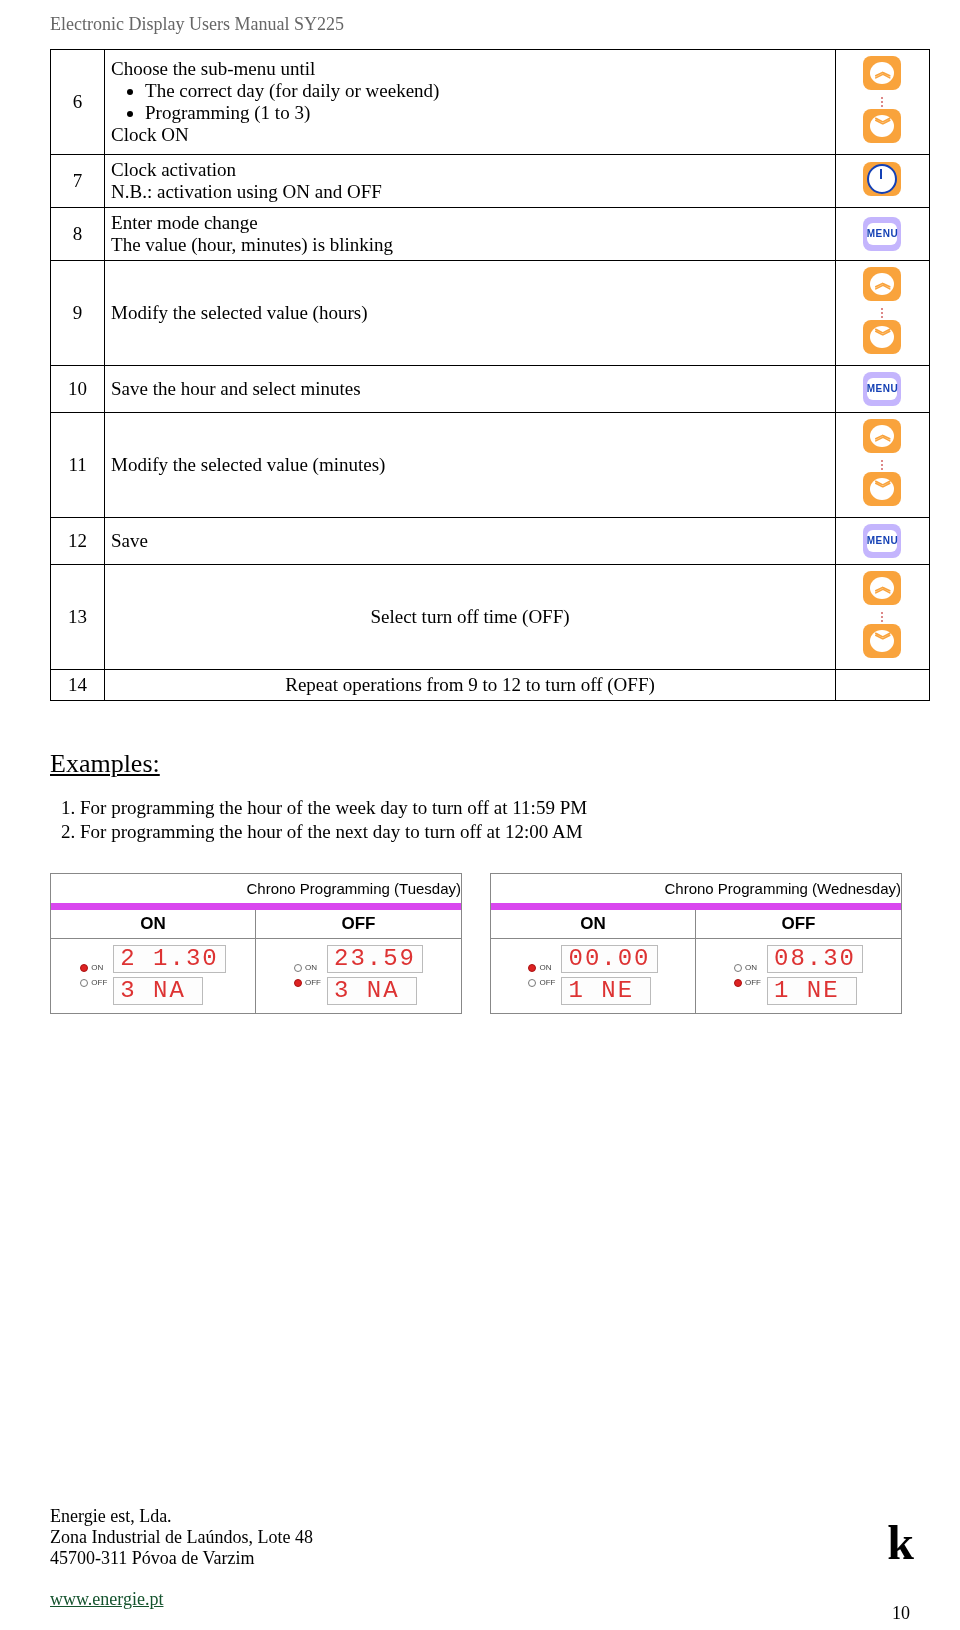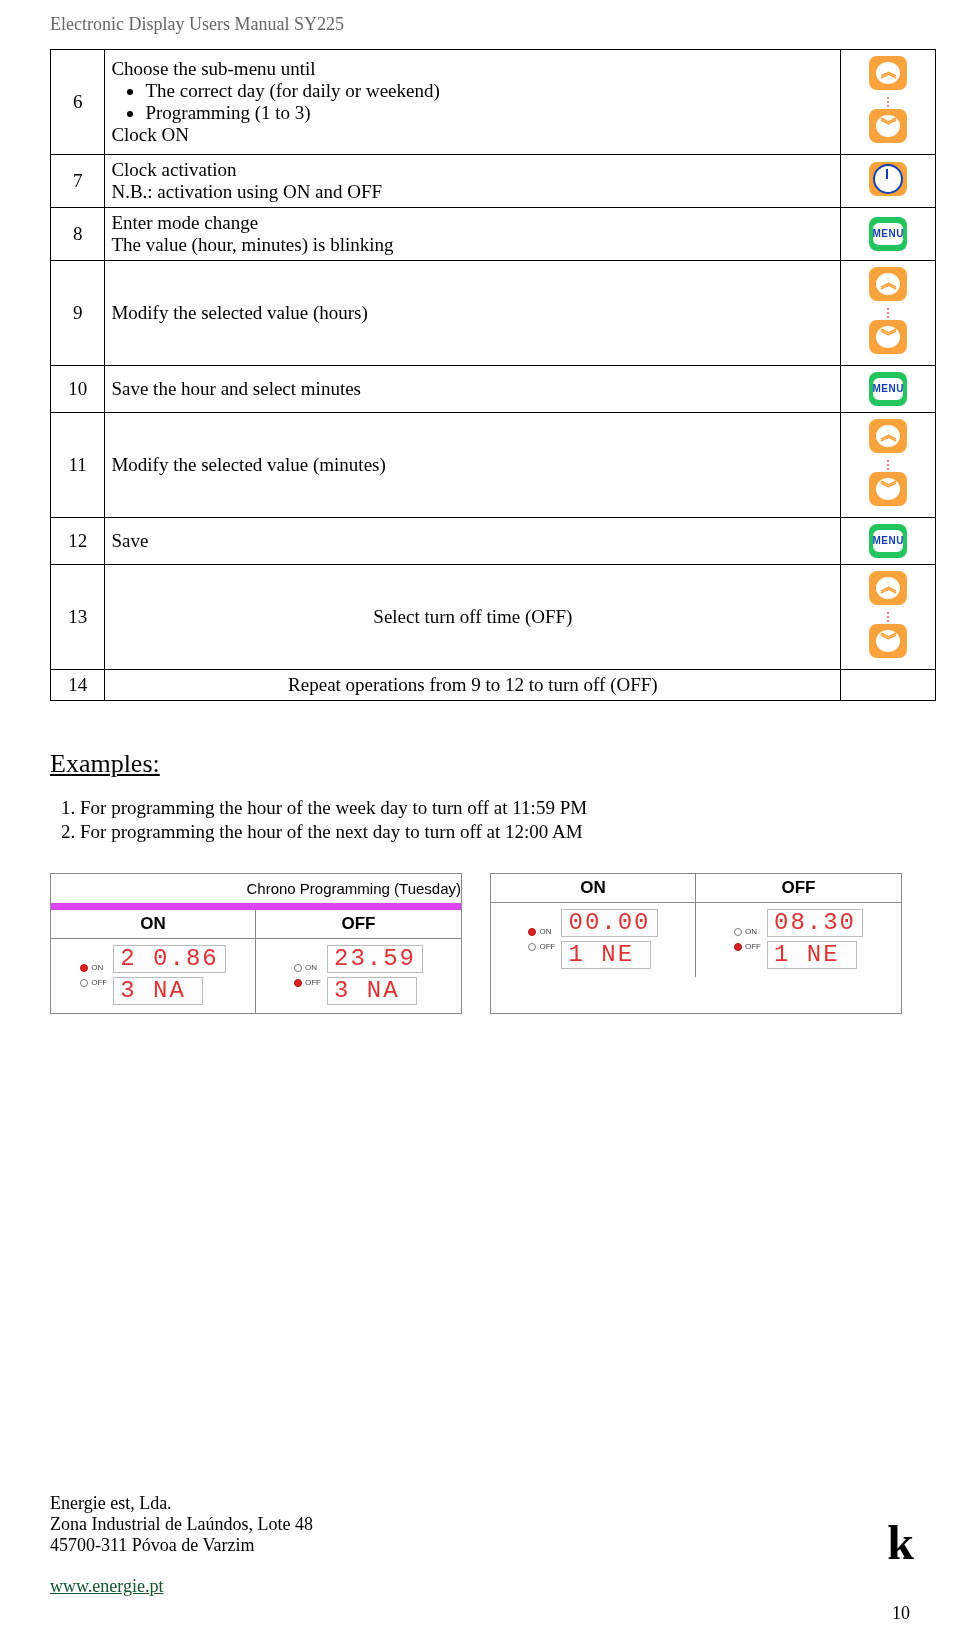--- a/index.html
+++ b/index.html
@@ -6,21 +6,21 @@
   body {
     margin: 0;
     padding: 0;
     font-family: "Times New Roman", serif;
     font-size: 19px;
     color: #000;
     background: #fff;
     width: 960px;
   }
   .page {
-    padding: 14px 24px 20px 50px;
+    padding: 14px 30px 20px 50px;
     position: relative;
     min-height: 1630px;
   }
   .header-line {
     font-family: "Times New Roman", serif;
     font-size: 18px;
     color: #666;
     margin-bottom: 14px;
   }
   table.main {
@@ -76,21 +76,21 @@
   }
   .arrow-down::after {
     content:"︾";
     position:absolute;
     color:#f9a33c;
     font-size:18px;
     left:11px; top:6px;
     font-weight:bold;
   }
   .menu-btn {
-    background:#22c55e;
+    background:#c4b5fd;
     position:relative;
     font-size:10px;
     font-weight:bold;
     color:#1541b5;
   }
   .menu-btn::before {
     content:"";
     position:absolute;
     width:30px; height:22px;
     background:#fff;
@@ -210,21 +210,21 @@
     padding:1px 6px;
     background:#fdfdfd;
     line-height:1;
     min-width:90px;
     text-align:left;
   }
   .seg.small { font-size:24px; min-width:90px; }
 
   .footer {
     position:absolute;
-    bottom:33px;
+    bottom:20px;
     left:50px;
     right:50px;
     font-size:18px;
   }
   .footer a { color:#14532d; text-decoration:underline; }
   .pgnum {
     position:absolute;
     bottom:6px;
     right:50px;
     font-size:18px;
@@ -339,21 +339,21 @@
                 <div class="led-row">
                   <span class="led on"></span>
                   <span>ON</span>
                 </div>
                 <div class="led-row">
                   <span class="led"></span>
                   <span>OFF</span>
                 </div>
               </div>
               <div class="seg-block">
-                <div class="seg">2 0.86</div>
+                <div class="seg">2 1.30</div>
                 <div class="seg small">3  NA</div>
               </div>
             </div>
           </div>
           <div class="panel-half">
             <div class="onoff">OFF</div>
             <div class="disp">
               <div class="leds">
                 <div class="led-row">
                   <span class="led"></span>
@@ -366,20 +366,21 @@
               </div>
               <div class="seg-block">
                 <div class="seg">23.59</div>
                 <div class="seg small">3  NA</div>
               </div>
             </div>
           </div>
         </div>
       </div>
       <div class="panel">
+        <div class="panel-title">Chrono Programming (Wednesday)</div>
         <div class="panel-row">
           <div class="panel-half">
             <div class="onoff">ON</div>
             <div class="disp">
               <div class="leds">
                 <div class="led-row">
                   <span class="led on"></span>
                   <span>ON</span>
                 </div>
                 <div class="led-row">

